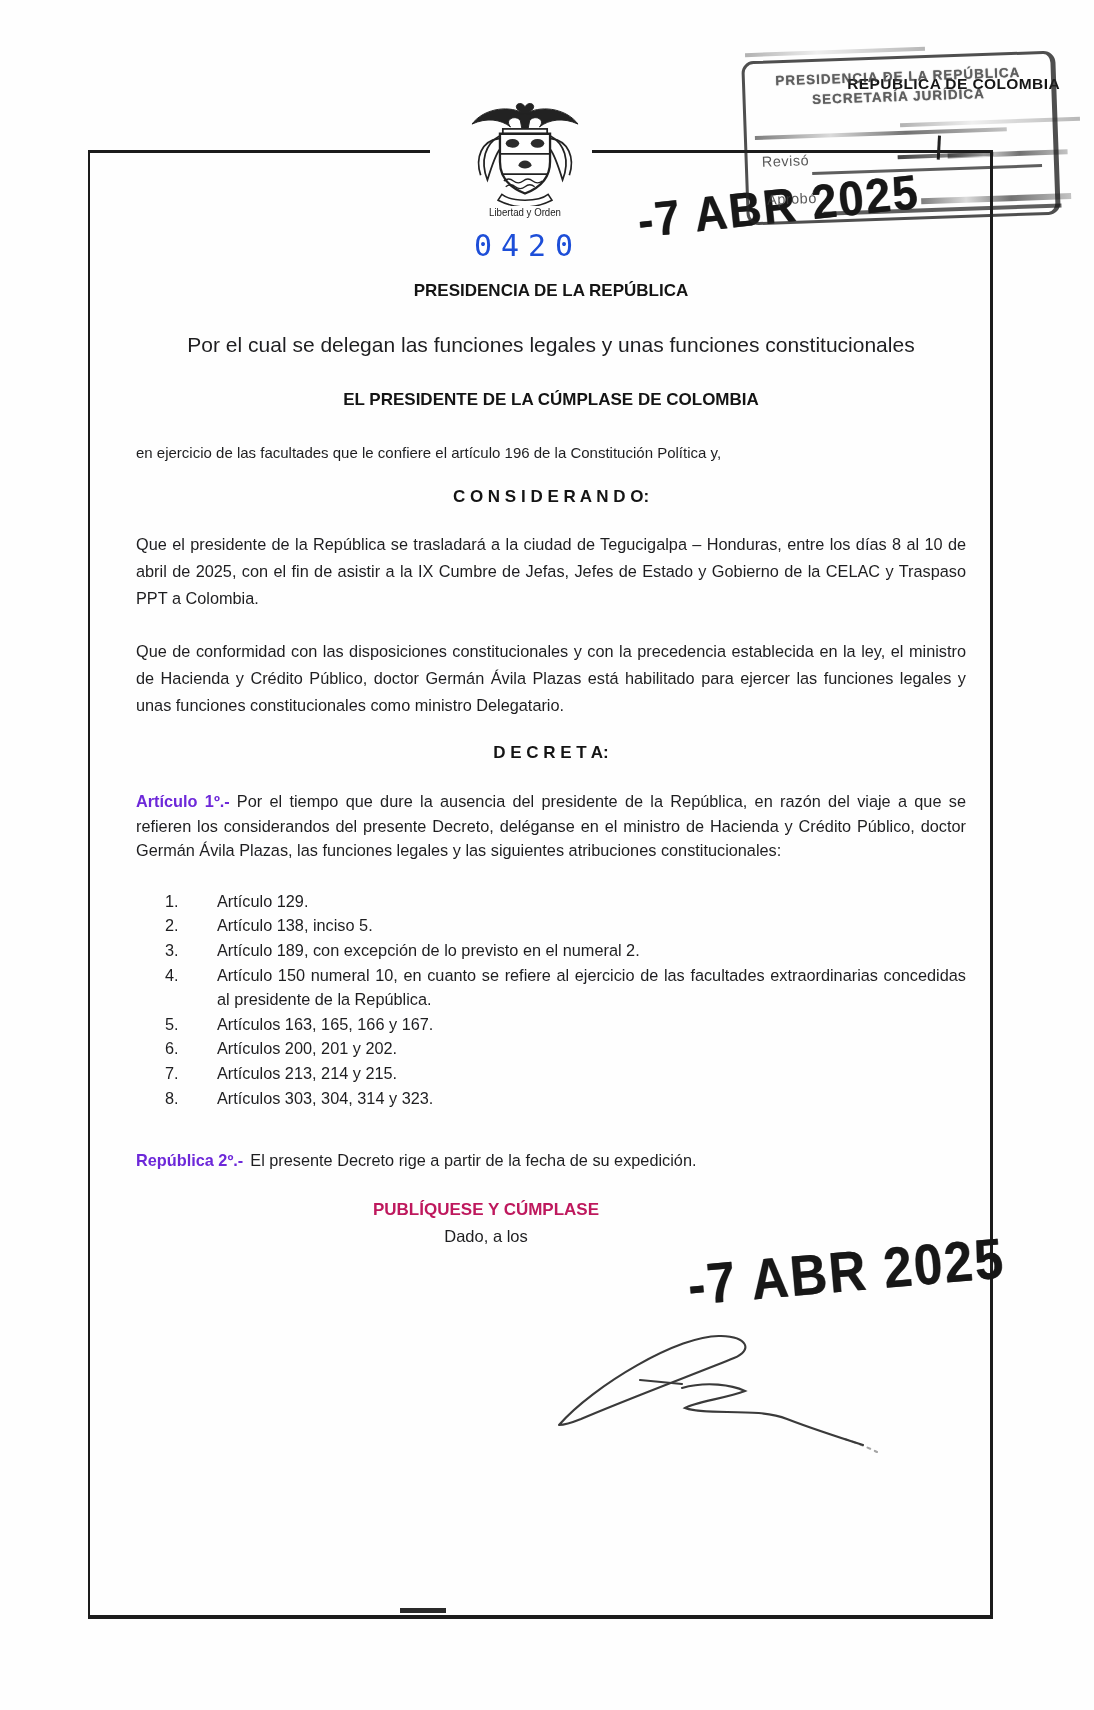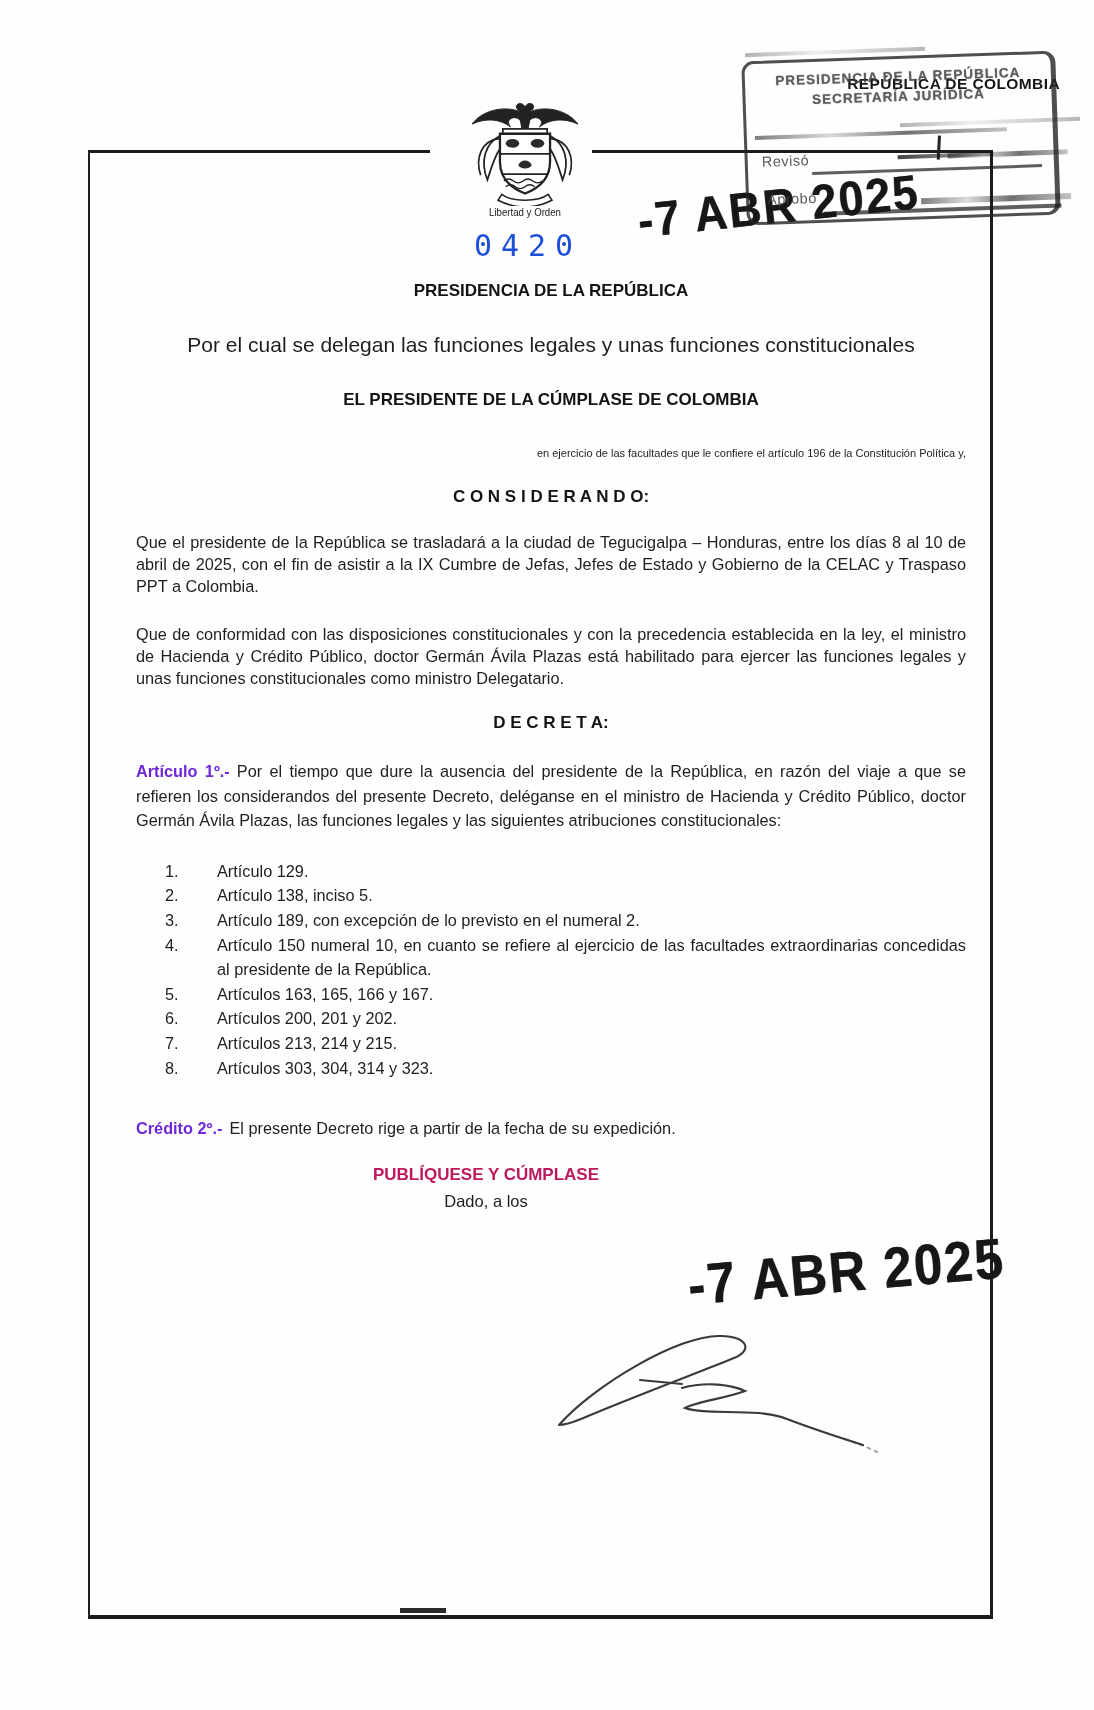--- a/index.html
+++ b/index.html
@@ -66,23 +66,23 @@
   .tickbar{position:absolute;left:150px;top:96px;width:96px;height:4px;background:linear-gradient(90deg,rgba(20,20,20,.8),rgba(20,20,20,.3));}
   .smudge{position:absolute;height:4px;background:linear-gradient(90deg,rgba(0,0,0,.3),rgba(0,0,0,.06) 40%,rgba(0,0,0,.28));}
   .smudge1{left:745px;top:50px;width:180px;transform:rotate(-2deg);}
   .smudge2{left:900px;top:120px;width:180px;transform:rotate(-2deg);}
   
   .content{position:absolute;left:136px;top:281px;width:830px;}
   .h{font-weight:bold;font-size:17px;text-align:center;color:#141414;margin:0;}
   .h-entity{margin-bottom:32px;}
   .subject{font-size:21px;text-align:center;margin:0 0 33px 0;}
   .h-issuer{margin-bottom:30px;}
-  .powers{font-size:11px;line-height:26px;text-align:right;margin:0 0 21px 0;}
+  .powers{font-size:15px;line-height:26px;text-align:left;margin:0 0 21px 0;}
   .h-considerando{margin-bottom:24px;}
-  .body{font-size:16.3px;line-height:22px;text-align:justify;margin:0;}
+  .body{font-size:16.3px;line-height:27px;text-align:justify;margin:0;}
   .p1{margin-bottom:26px;}
   .p2{margin-bottom:24px;}
   .h-decreta{margin-bottom:26px;text-align:center;}
   .art1{margin-bottom:26px;line-height:24.6px;}
   .lbl{font-weight:bold;color:#6d28d9;margin-right:7px;}
   .dlist{padding-left:29px;margin-bottom:37px;}
   .drow{display:flex;font-size:16.3px;line-height:24.6px;}
   .dnum{width:52px;flex:0 0 52px;}
   .dtext{flex:1;text-align:justify;}
   .art2{margin-bottom:26px;}
@@ -190,21 +190,21 @@
       <div class="drow">
           <span class="dnum">7.</span>
           <span class="dtext">Artículos 213, 214 y 215.</span>
         </div>
       <div class="drow">
           <span class="dnum">8.</span>
           <span class="dtext">Artículos 303, 304, 314 y 323.</span>
         </div>
     </div>
 
-    <p class="body art2"><b class="lbl">Crédito 2º.-</b><span>El presente Decreto rige a partir de la fecha de su expedición.</span></p>
+    <p class="body art2"><b class="lbl">República 2º.-</b><span>El presente Decreto rige a partir de la fecha de su expedición.</span></p>
 
     <p class="publish-row">PUBLÍQUESE Y CÚMPLASE</p>
     <p class="given-line">Dado, a los</p>
   </div>
 
   <div class="date-stamp stamp-bottom">-7 ABR 2025</div>
 
   <svg class="signature" viewBox="0 0 340 150">
     <g stroke="#3a3a3a" stroke-width="2.1" fill="none" stroke-linecap="round">
       <path d="M14 97 C48 58 135 6 176 8 C203 9 208 22 189 30 C160 42 80 72 36 91 C26 95 17 97 14 97"></path>

